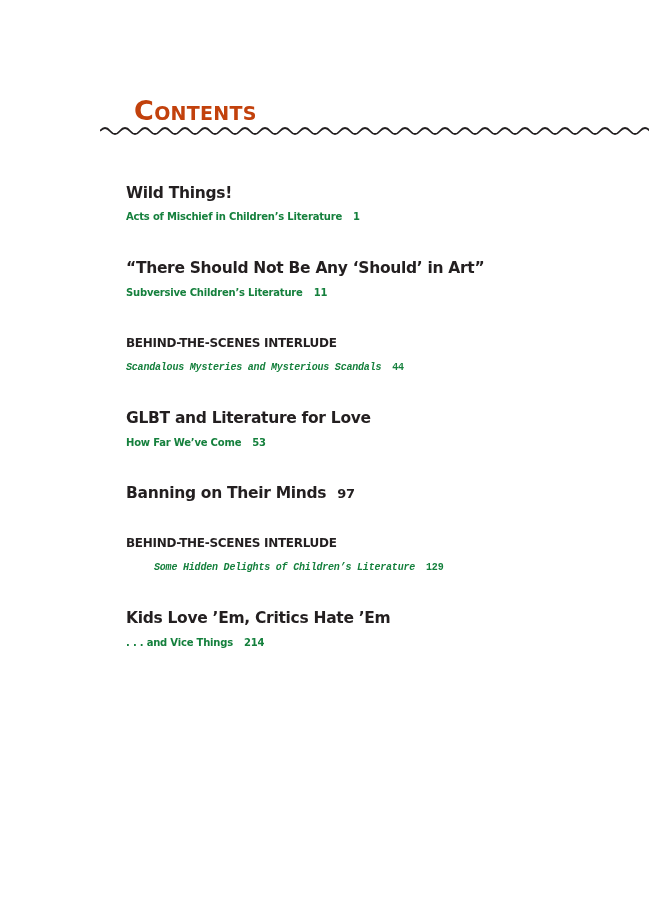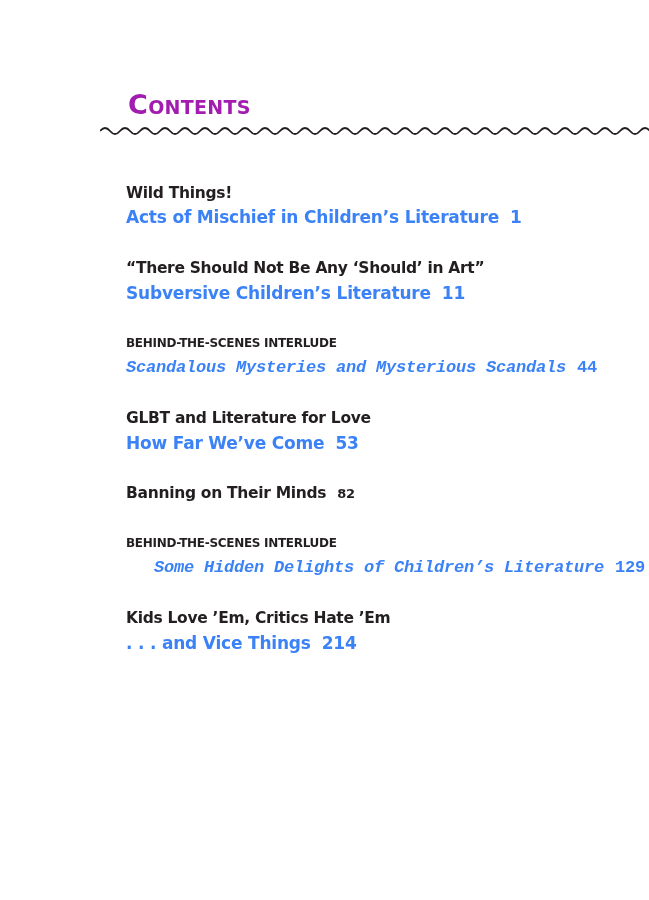--- a/index.html
+++ b/index.html
@@ -12,28 +12,28 @@
       height: 900px;
       position: relative;
       overflow: hidden;
       color: #231f20;
       font-family: "DejaVu Sans", "Liberation Sans", sans-serif;
     }
     .page-title {
       position: absolute;
       left: 126px;
       top: 88px;
-      margin: 2px;
+      margin: 8px;
       font-family: "DejaVu Sans", sans-serif;
       font-weight: bold;
       font-size: 19px;
       letter-spacing: 0.3px;
       line-height: 30px;
       text-transform: uppercase;
-      color: #a21caf;
+      color: #c2410c;
     }
     .page-title .initial {
       font-size: 27px;
     }
     .wave {
       position: absolute;
       left: 100px;
       top: 122px;
       width: 549px;
       height: 18px;
@@ -53,24 +53,24 @@
       font-family: "DejaVu Sans", sans-serif;
       font-weight: bold;
       font-size: 15.5px;
       letter-spacing: -0.3px;
       line-height: 20px;
       color: #231f20;
     }
     .subtitle {
       font-family: "DejaVu Sans", sans-serif;
       font-weight: bold;
-      font-size: 17px;
+      font-size: 10px;
       letter-spacing: -0.2px;
       line-height: 18px;
-      color: #3b82f6;
+      color: #15803d;
     }
     .label {
       font-family: "DejaVu Sans", sans-serif;
       font-weight: bold;
       font-size: 12px;
       letter-spacing: -0.3px;
       line-height: 18px;
       text-transform: uppercase;
       color: #231f20;
     }
@@ -117,21 +117,21 @@
   </div>
 
   <div class="entry title" style="top:408px;">
     <span>GLBT and Literature for Love</span>
   </div>
   <div class="entry subtitle" style="top:434px;">
     <span>How Far We’ve Come</span><span class="page-num">53</span>
   </div>
 
   <div class="entry title" style="top:483px;">
-    <span>Banning on Their Minds</span><span class="page-num" style="font-size:13px;">82</span>
+    <span>Banning on Their Minds</span><span class="page-num" style="font-size:13px;">97</span>
   </div>
 
   <div class="entry label" style="top:534px;">
     <span>Behind-the-Scenes Interlude</span>
   </div>
   <div class="entry subtitle italic" style="top:559px;margin-left:28px;">
     <span>Some Hidden Delights of Children’s Literature</span><span class="page-num" style="font-style:normal;">129</span>
   </div>
 
   <div class="entry title" style="top:608px;">

